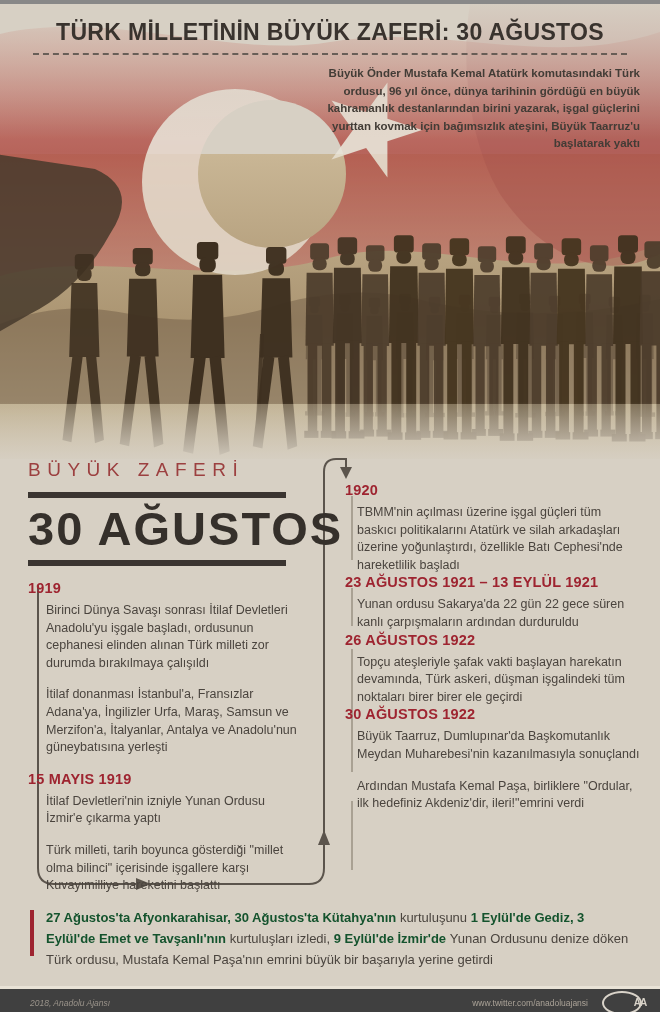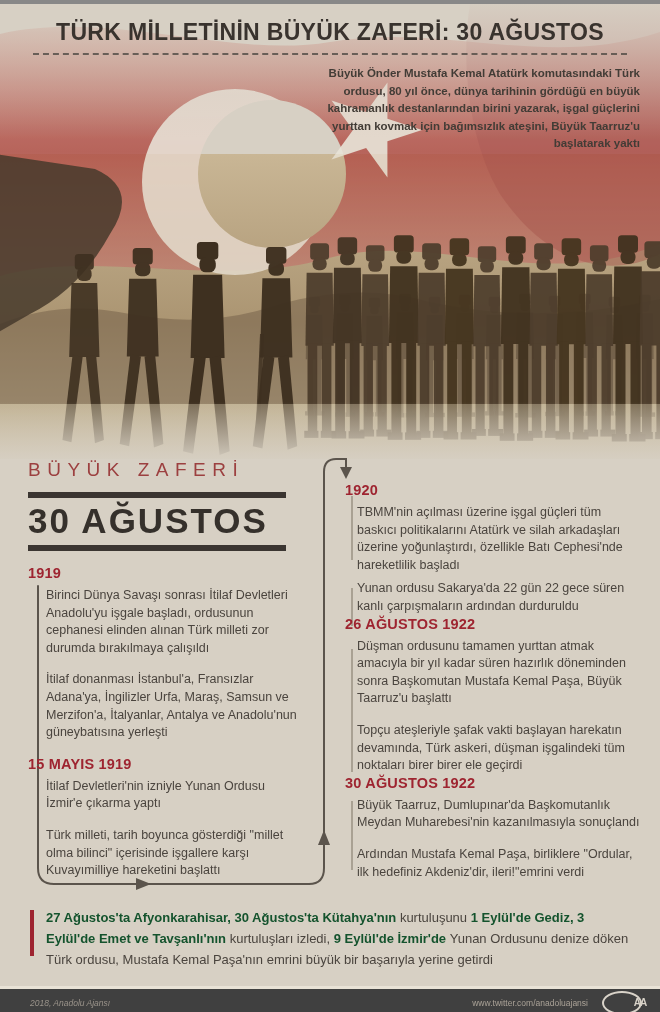--- a/index.html
+++ b/index.html
@@ -32,21 +32,21 @@
   .col{ z-index:2; }
   .col-left{ left:28px; top:452px; width:272px; }
   .col-right{ left:341px; top:478px; width:302px; }
 
   .red-kicker{
     font-size:19px; letter-spacing:6.5px; line-height:27px;
     color:#9c4040; font-weight:normal; white-space:nowrap;
   }
   .big-bar{ width:258px; height:6px; background:#3b3531; }
   .big-date{
-    font-size:35px; font-weight:bold; letter-spacing:2px;
+    font-size:47px; font-weight:bold; letter-spacing:2px;
     color:#35302b; margin:3px 0 4px 0; white-space:nowrap;
   }
   .tl-heading{
     font-size:14.5px; font-weight:bold; color:#9e2430;
     letter-spacing:.2px; margin-top:14px; white-space:nowrap;
   }
   .tl-p{
     font-size:12.5px; line-height:17.6px; color:#4a443e;
     margin-top:6px; margin-left:18px;
   }
@@ -184,21 +184,21 @@
       <line x1="262" y1="330" x2="258" y2="420" stroke="#3e3020" stroke-width="4" opacity="0.85"></line>
     </g>
 
     <rect x="0" y="400" width="660" height="55" fill="#c6b99c" opacity="0.45"></rect>
     <rect x="0" y="398" width="660" height="62" fill="url(#botfade)"></rect>
     <rect x="0" y="0" width="660" height="135" fill="url(#topfade)"></rect>
   </svg>
 
   <h1 class="abs main-title">TÜRK MİLLETİNİN BÜYÜK ZAFERİ: 30 AĞUSTOS</h1>
   <div class="abs title-dashes"></div>
-  <p class="abs intro">Büyük Önder Mustafa Kemal Atatürk komutasındaki Türk ordusu, 80 yıl önce, dünya tarihinin gördüğü en büyük kahramanlık destanlarından birini yazarak, işgal güçlerini yurttan kovmak için bağımsızlık ateşini, Büyük Taarruz'u başlatarak yaktı</p>
+  <p class="abs intro">Büyük Önder Mustafa Kemal Atatürk komutasındaki Türk ordusu, 96 yıl önce, dünya tarihinin gördüğü en büyük kahramanlık destanlarından birini yazarak, işgal güçlerini yurttan kovmak için bağımsızlık ateşini, Büyük Taarruz'u başlatarak yaktı</p>
 
   <svg class="abs connector-svg" width="660" height="1012" viewBox="0 0 660 1012" aria-hidden="true">
     <path d="M38,582 L38,864 Q38,880 54,880 L309,880 Q324,880 324,864 L324,468 Q324,455 336,455 L346,455 L346,464" fill="none" stroke="#5b544c" stroke-width="2" stroke-linecap="round"></path>
     <polygon points="136,874 151,880 136,886" fill="#5b544c"></polygon>
     <polygon points="318,841 324,826 330,841" fill="#5b544c"></polygon>
     <polygon points="340,463 352,463 346,475" fill="#5b544c"></polygon>
     <g stroke="#9a9283" stroke-width="1.5">
       <line x1="352" y1="492" x2="352" y2="556"></line>
       <line x1="352" y1="584" x2="352" y2="622"></line>
       <line x1="352" y1="645" x2="352" y2="768"></line>
@@ -223,25 +223,25 @@
       <p class="tl-p">Türk milleti, tarih boyunca gösterdiği "millet olma bilinci" içerisinde işgallere karşı Kuvayımilliye hareketini başlattı</p>
     </div>
   </div>
 
   <div class="abs col col-right">
     <div>
       <div class="tl-heading">1920</div>
       <p class="tl-p">TBMM'nin açılması üzerine işgal güçleri tüm baskıcı politikalarını Atatürk ve silah arkadaşları üzerine yoğunlaştırdı, özellikle Batı Cephesi'nde hareketlilik başladı</p>
     </div>
     <div>
+      <div class="tl-heading">23 AĞUSTOS 1921 – 13 EYLÜL 1921</div>
       <p class="tl-p">Yunan ordusu Sakarya'da 22 gün 22 gece süren kanlı çarpışmaların ardından durduruldu</p>
     </div>
     <div>
       <div class="tl-heading">26 AĞUSTOS 1922</div>
-      <p class="tl-p">Düşman ordusunu tamamen yurttan atmak amacıyla bir yıl kadar süren hazırlık döneminden sonra Başkomutan Mustafa Kemal Paşa, Büyük Taarruz'u başlattı</p>
       <p class="tl-p">Topçu ateşleriyle şafak vakti başlayan harekatın devamında, Türk askeri, düşman işgalindeki tüm noktaları birer birer ele geçirdi</p>
     </div>
     <div>
       <div class="tl-heading">30 AĞUSTOS 1922</div>
       <p class="tl-p">Büyük Taarruz, Dumlupınar'da Başkomutanlık Meydan Muharebesi'nin kazanılmasıyla sonuçlandı</p>
       <p class="tl-p">Ardından Mustafa Kemal Paşa, birliklere "Ordular, ilk hedefiniz Akdeniz'dir, ileri!"emrini verdi</p>
     </div>
   </div>
 
   <div class="abs footnote-bar"></div>

